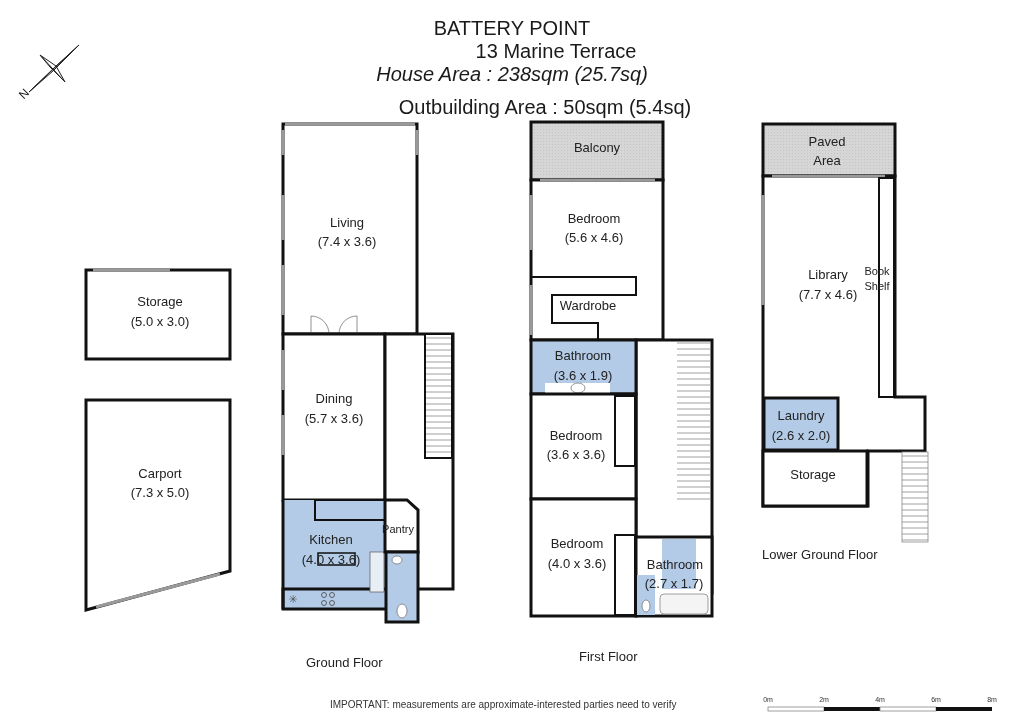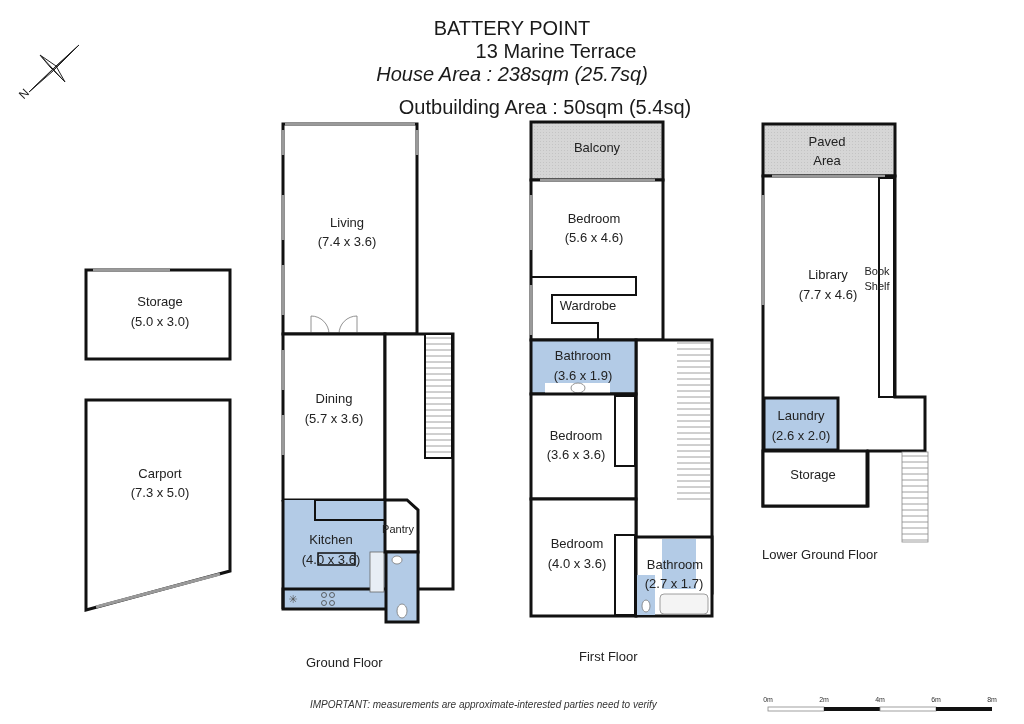--- a/index.html
+++ b/index.html
@@ -3,21 +3,21 @@
 <meta charset="utf-8">
 <style>
   html, body { margin:0; padding:0; background:#ffffff; }
   body { width:1024px; height:724px; position:relative; overflow:hidden; font-family:"Liberation Sans", sans-serif; color:#222; }
   .title { position:absolute; left:0; width:1024px; text-align:center; font-size:20px; line-height:22px; color:#1a1a1a; }
   .t1 { top:17px; } .t2 { top:40px;padding-left:44px; } .t3 { top:63px;font-style:italic; } .t4 { top:96px;padding-left:33px; }
   svg#plan { position:absolute; left:0; top:0; }
   .lbl { font-family:"Liberation Sans", sans-serif; font-size:13px; fill:#222; text-anchor:middle; }
   .lblsm { font-family:"Liberation Sans", sans-serif; font-size:11px; fill:#222; text-anchor:middle; }
   .floor { font-family:"Liberation Sans", sans-serif; font-size:13px; fill:#222; }
-  .note { position:absolute; left:310px; top:699px; font-size:10px; color:#333;font-style:italic; }
+  .note { position:absolute; left:330px; top:699px; font-size:10px; color:#333; }
   .scale-lbl { font-family:"Liberation Sans", sans-serif; font-size:7px; fill:#333; text-anchor:middle; }
 </style>
 </head>
 <body>
 
 <div class="title t1">BATTERY POINT</div>
 <div class="title t2">13 Marine Terrace</div>
 <div class="title t3">House Area : 238sqm (25.7sq)</div>
 <div class="title t4">Outbuilding Area : 50sqm (5.4sq)</div>
 

